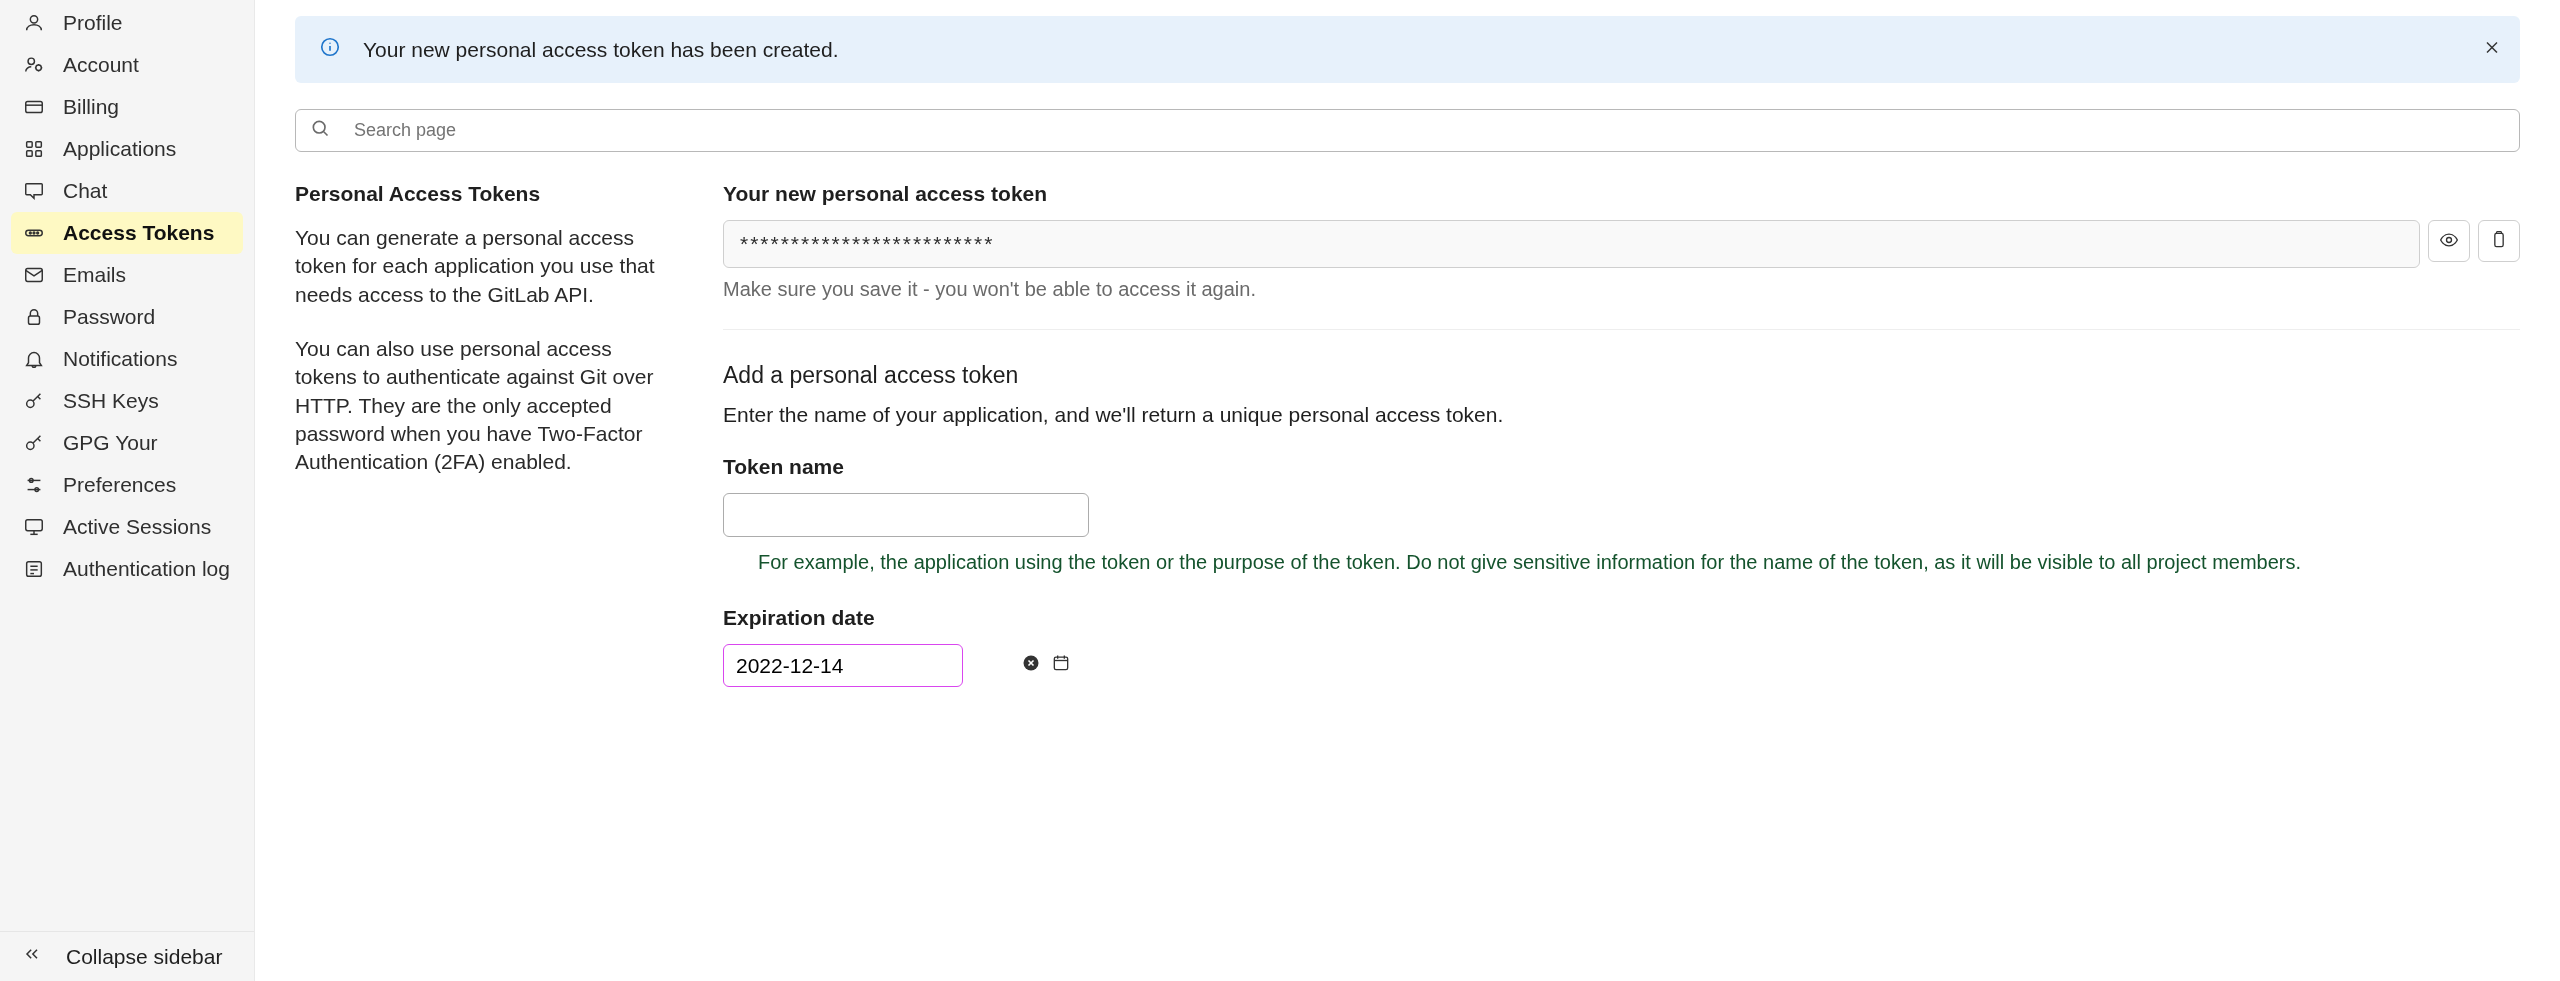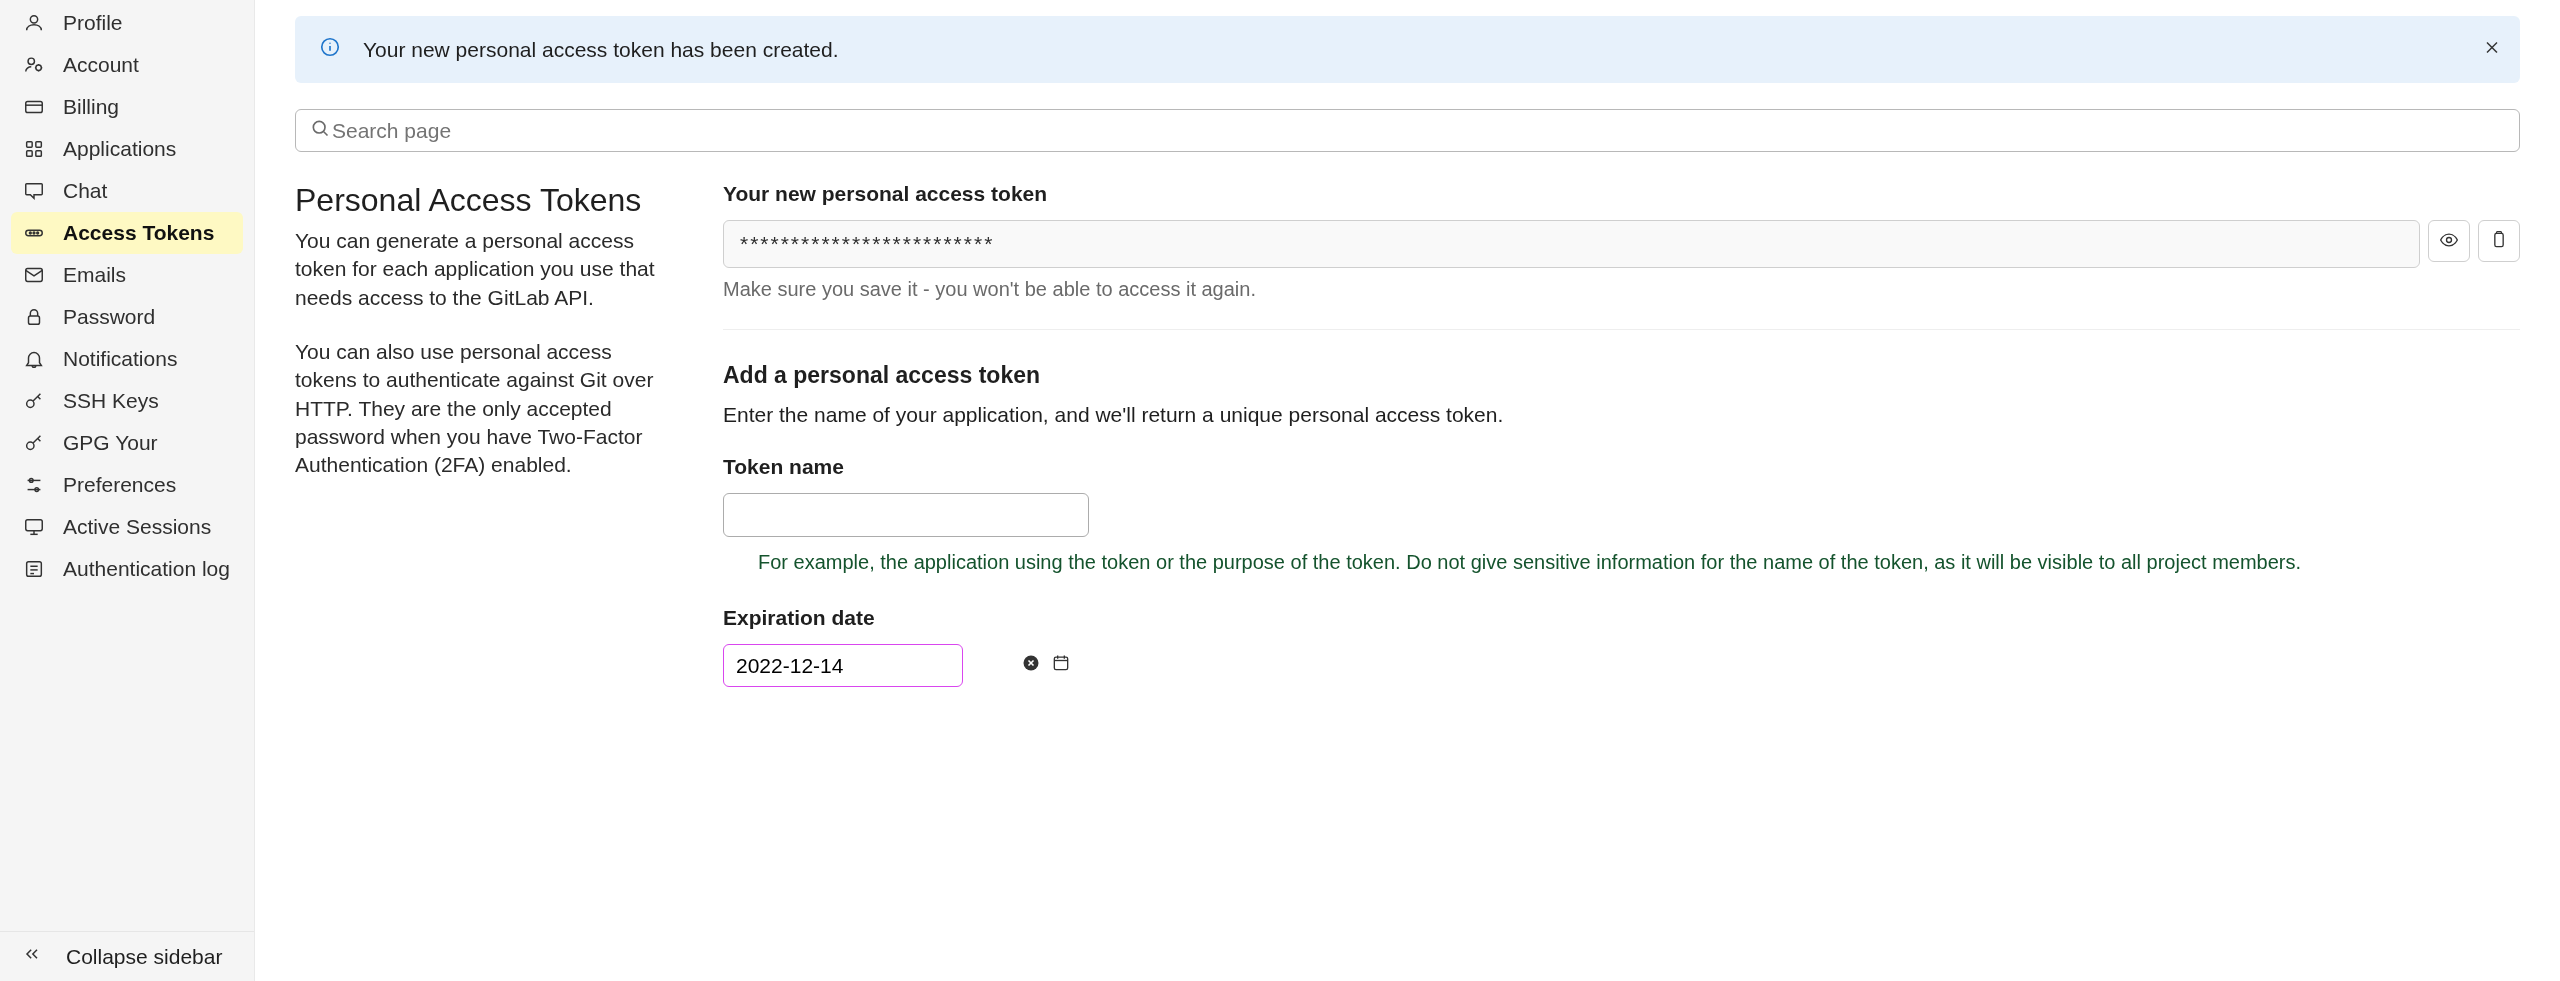--- a/index.html
+++ b/index.html
@@ -81,27 +81,27 @@
 .search-wrap {
   border:1px solid #b8b8b8;
   border-radius:6px;
   display:flex;
   align-items:center;
   padding: 8px 14px;
   margin-bottom: 30px;
 }
 .search-wrap svg{width:20px;height:20px;stroke:#6a6a6a;fill:none;stroke-width:2;}
 .search-wrap input{
-  border:none; outline:none; font-size:21px; flex:1; margin-left:2px; color:#000000; background:transparent;
+  border:none; outline:none; font-size:18px; flex:1; margin-left:24px; color:#000000; background:transparent;
 }
 .search-wrap input::placeholder{color:#747474;}
 .content-row{ display:flex; gap:48px;}
 .left-col{ width: 380px;}
 .right-col{ flex:1;}
-h1.section-title{ font-size:32px; font-weight:400; margin-bottom:8px;}
+h1.section-title{ font-size:21px; font-weight:700; margin-bottom:18px;}
 .left-col p{ font-size:21px; line-height:1.35; color:#2a2a2a; margin-bottom:26px;}
 .field-label{ font-size:21px; font-weight:700; margin-bottom:14px; display:block; color:#1f1f1f;}
 .token-row{ display:flex; gap:0; margin-bottom:10px;}
 .token-input{
   flex:1;
   border:1px solid #cfcfcf;
   border-radius:6px;
   background:#f9f9f9;
   padding:11px 16px;
   font-size:21px;
@@ -113,21 +113,21 @@
   border:1px solid #cfcfcf;
   border-radius:6px;
   background:#fff;
   display:flex;align-items:center;justify-content:center;
   cursor:pointer;
   margin-left:8px;
 }
 .icon-btn svg{width:20px;height:20px;stroke:#333;fill:none;stroke-width:1.6;}
 .hint{ color:#6a6a6a; font-size:20px; margin-bottom:28px;}
 .divider{ border:none; border-top:1px solid #eee; margin-bottom:32px;}
-.sub-heading{ font-size:23px; font-weight:700; margin-bottom:14px;}
+.sub-heading{ font-size:23px; font-weight:400; margin-bottom:14px;}
 .desc{ font-size:21px; color:#1f1f1f; margin-bottom:28px;}
 .text-input{
   width:366px;
   border:1px solid #acacac;
   border-radius:6px;
   padding:9px 12px;
   font-size:21px;
   margin-bottom:12px;
 }
 .help-text{font-size:20px;color:#14532d;line-height:1.35;margin-bottom:30px;margin-left:35px;}

